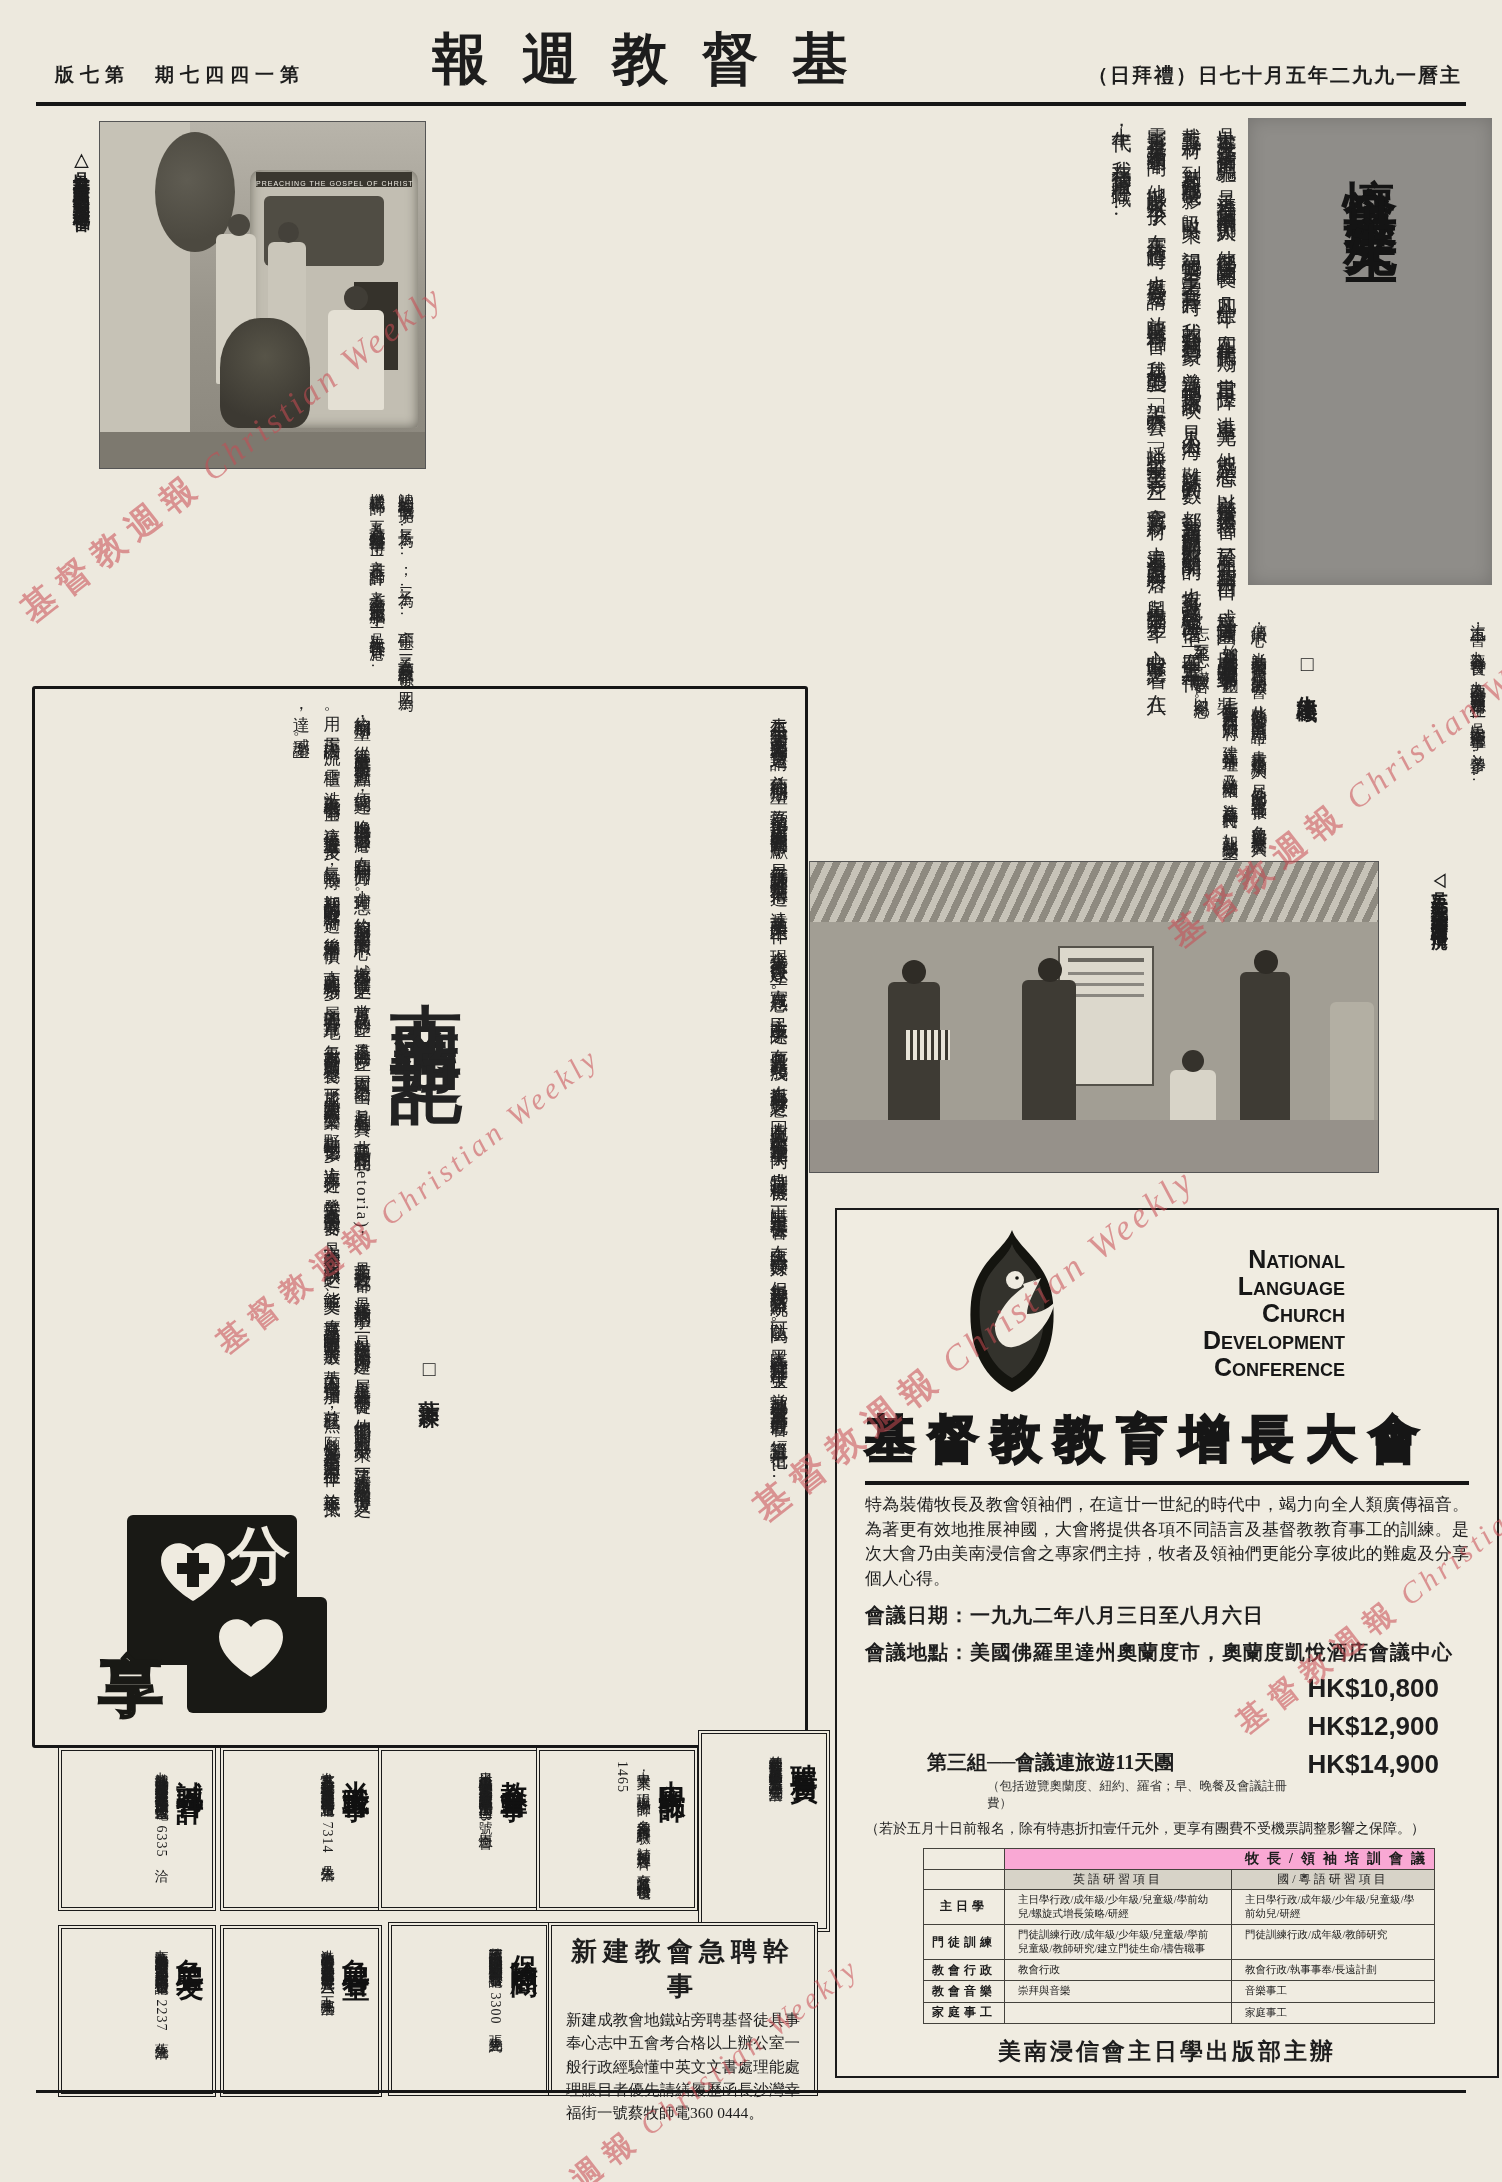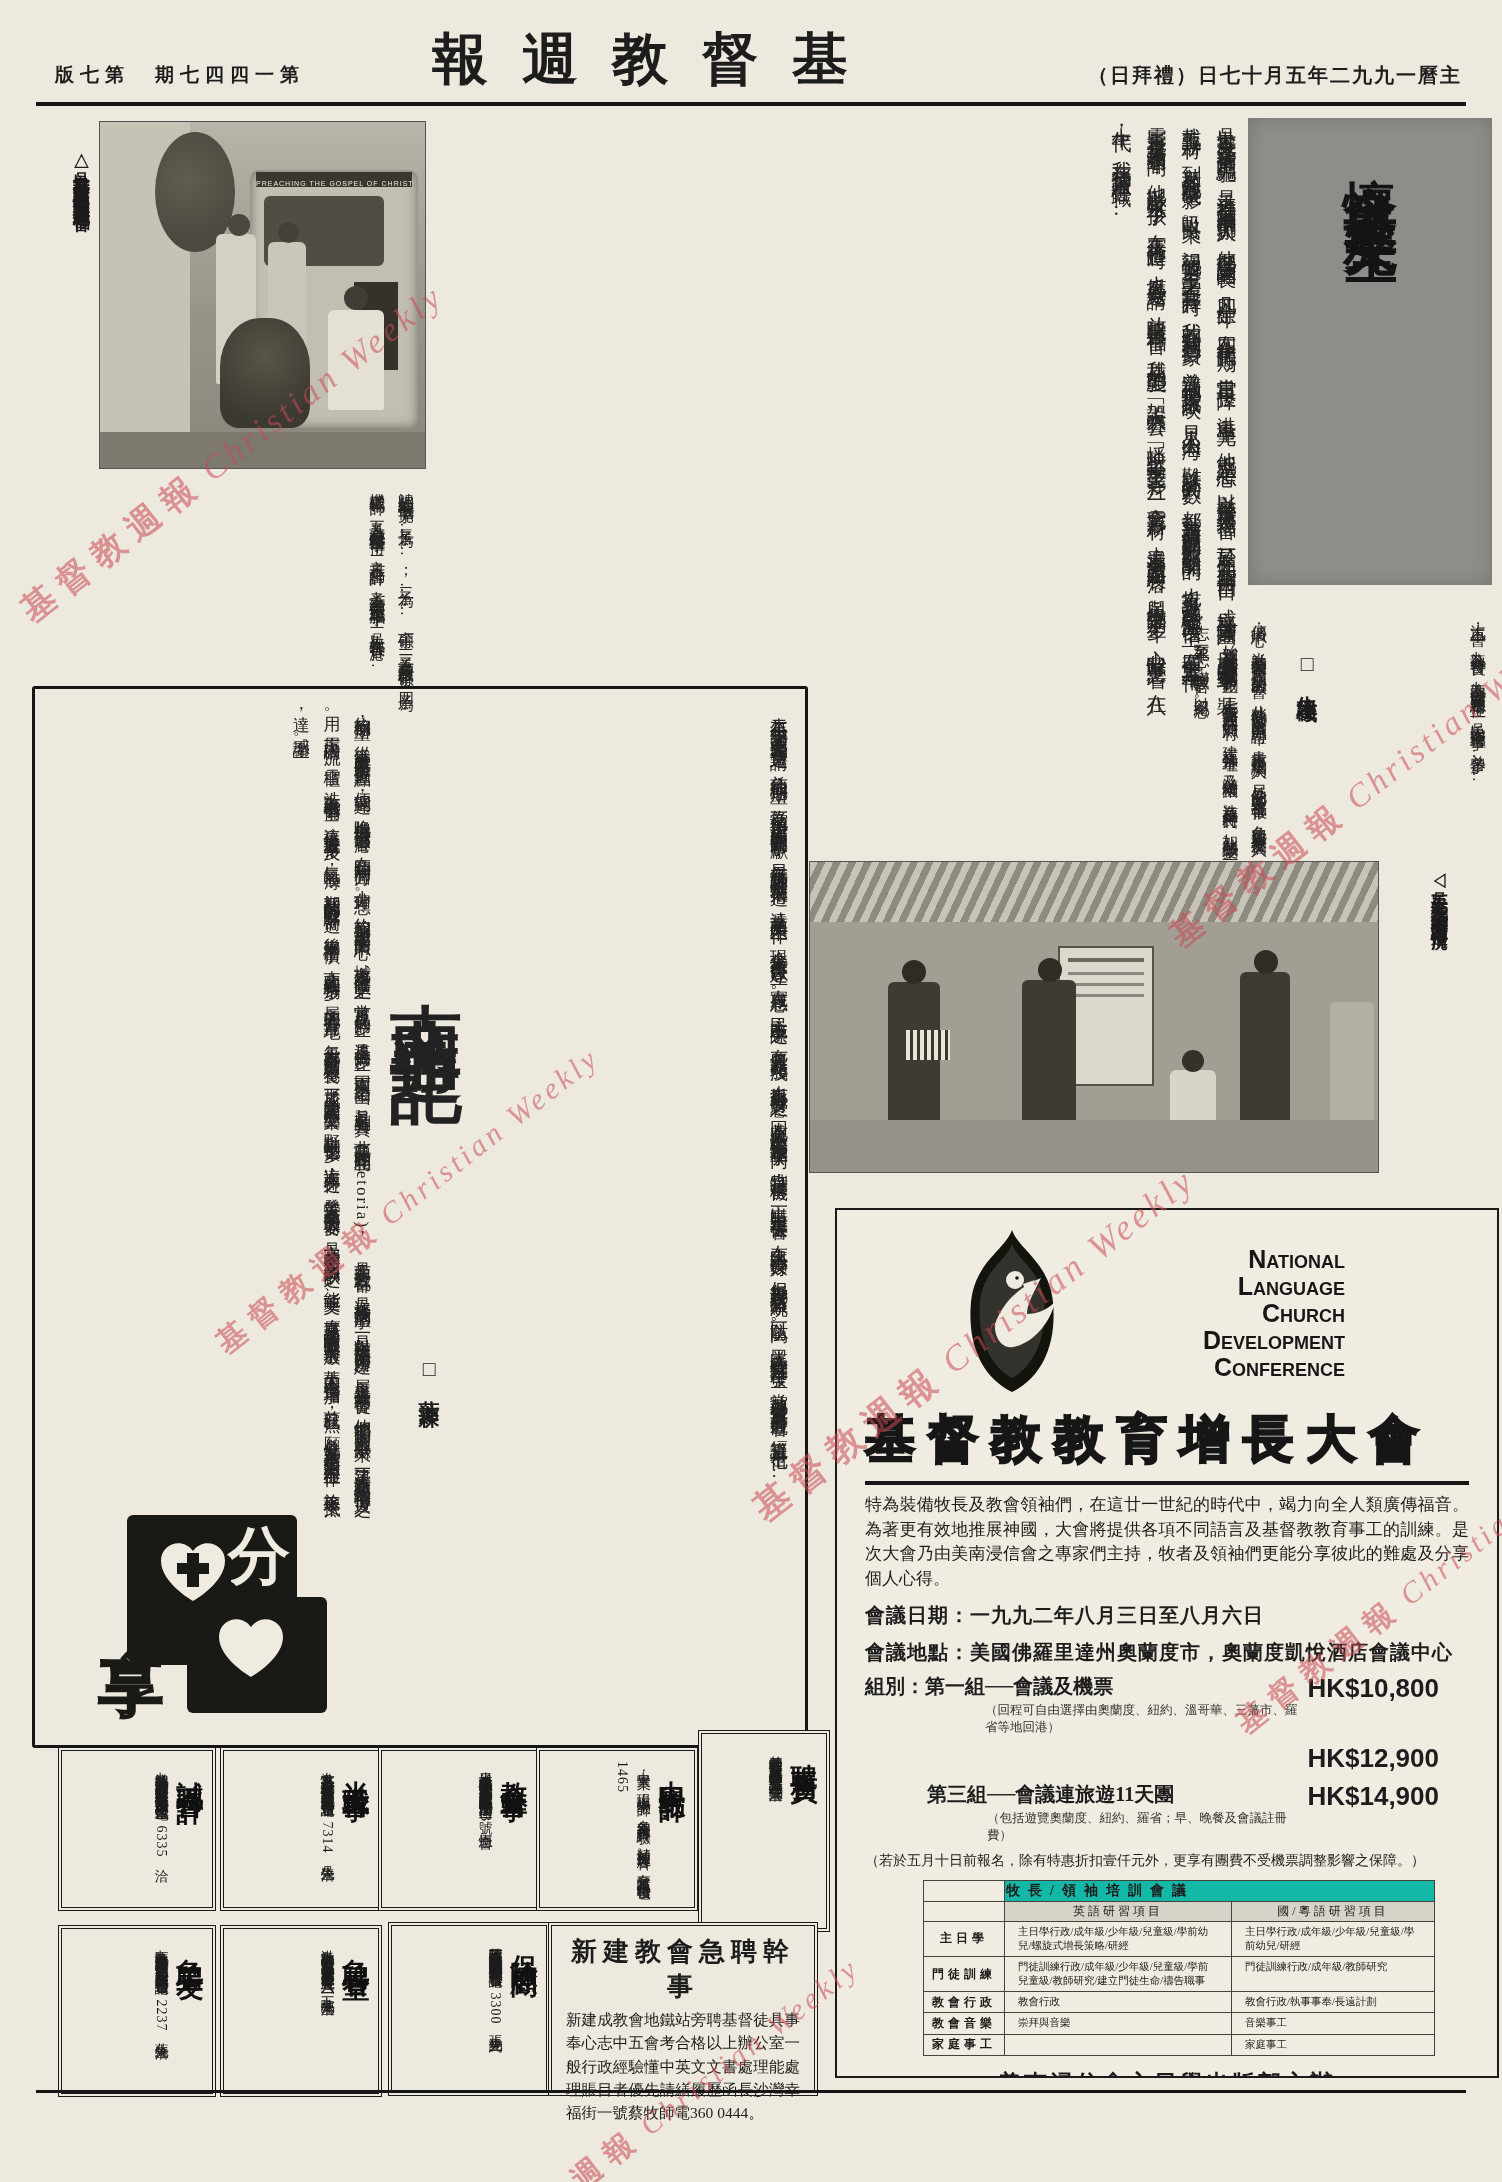--- a/index.html
+++ b/index.html
@@ -34,21 +34,21 @@
             color:#f0ece1;-webkit-text-stroke:2.4px #161616;text-shadow:0 0 1px #161616;white-space:nowrap;}
   .ad-intro{font-size:17px;line-height:1.45;text-align:justify;margin:8px 0 0 0;}
   .ad-line{font-size:20px;font-weight:bold;letter-spacing:1px;margin-top:10px;}
   .grp{display:flex;margin-top:7px;}
   .gname{font-size:20px;font-weight:bold;}
   .gnote{font-size:12.5px;color:#333;margin:2px 0 0 28px;}
   .gprice{font-family:"Liberation Sans",sans-serif;font-size:26px;font-weight:bold;margin-left:auto;padding-right:30px;}
   .ad-early{font-size:14px;margin-top:8px;}
   table.prog{border-collapse:collapse;margin:10px 0 0 58px;}
   table.prog th,table.prog td{border:1px solid #44423c;font-weight:normal;}
-  .t-head{background:#14b8a6;font-size:14px;letter-spacing:8px;text-align:left;font-weight:bold !important;}
+  .t-head{background:#f9a8d4;font-size:14px;letter-spacing:8px;text-align:right;font-weight:bold !important;}
   .t-sub{background:#d7d3c8;font-size:12px;letter-spacing:3px;text-align:center;}
   .t-label{font-size:12px;font-weight:bold !important;letter-spacing:4px;text-align:center;width:78px;background:#f0ece1;}
   .t-cell{font-size:10.5px;line-height:1.35;padding:3px 13px;width:200px;vertical-align:top;}
   .t-cell2{width:176px;}
   .ad-center{text-align:center;}
   .ad-org-line{font-size:23px;font-weight:bold;letter-spacing:3px;margin-top:12px;}
   
   .cbox{position:absolute;border:4px double #1a1a1a;background:#ede9de;padding:8px 6px;}
   .cflow{height:100%;width:100%;}
   .ctitle{font-size:27px;font-weight:bold;letter-spacing:5px;line-height:1.25;color:#111;}
@@ -176,22 +176,20 @@
           <div>Conference</div>
         </div>
       </div>
       <div class="ad-title">基督教教育增長大會</div>
       <div style="border-top:4px solid #161616;margin:8px 0 6px 0;"></div>
       <p class="ad-intro">特為裝備牧長及教會領袖們，在這廿一世紀的時代中，竭力向全人類廣傳福音。為著更有效地推展神國，大會將提供各項不同語言及基督教教育事工的訓練。是次大會乃由美南浸信會之專家們主持，牧者及領袖們更能分享彼此的難處及分享個人心得。</p>
       <div class="ad-line"><span>會議日期：</span><span>一九九二年八月三日至八月六日</span></div>
       <div class="ad-line"><span>會議地點：</span><span>美國佛羅里達州奧蘭度市，奧蘭度凱悅酒店會議中心</span></div>
 
       <div class="grp">
-        <div><span class="gname">組別：</span><span class="gname">第一組──會議及機票</span>
-          <div class="gnote" style="margin-left:120px;">（回程可自由選擇由奧蘭度、紐約、溫哥華、三藩市、羅省等地回港）</div></div>
         <div class="gprice">HK$10,800</div>
       </div>
       <div class="grp">
         <div class="gprice">HK$12,900</div>
       </div>
       <div class="grp">
         <div style="padding-left:62px;"><span class="gname">第三組──會議連旅遊11天團</span>
           <div class="gnote" style="margin-left:60px;">（包括遊覽奧蘭度、紐約、羅省；早、晚餐及會議註冊費）</div></div>
         <div class="gprice">HK$14,900</div>
       </div>

